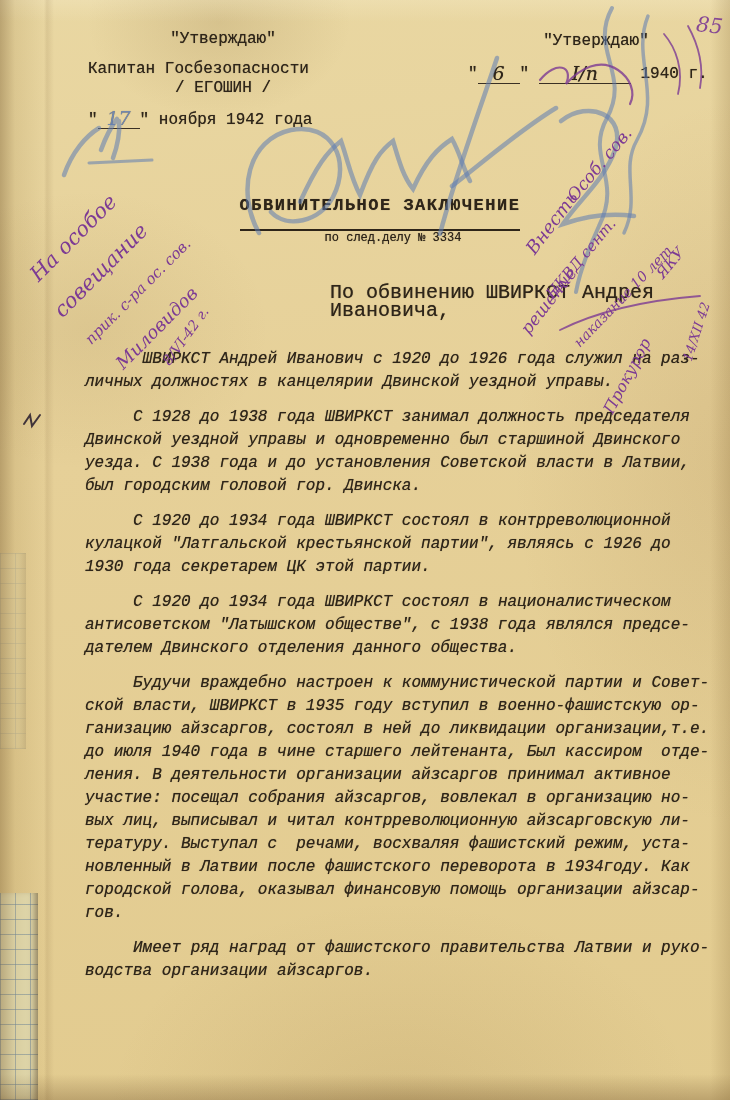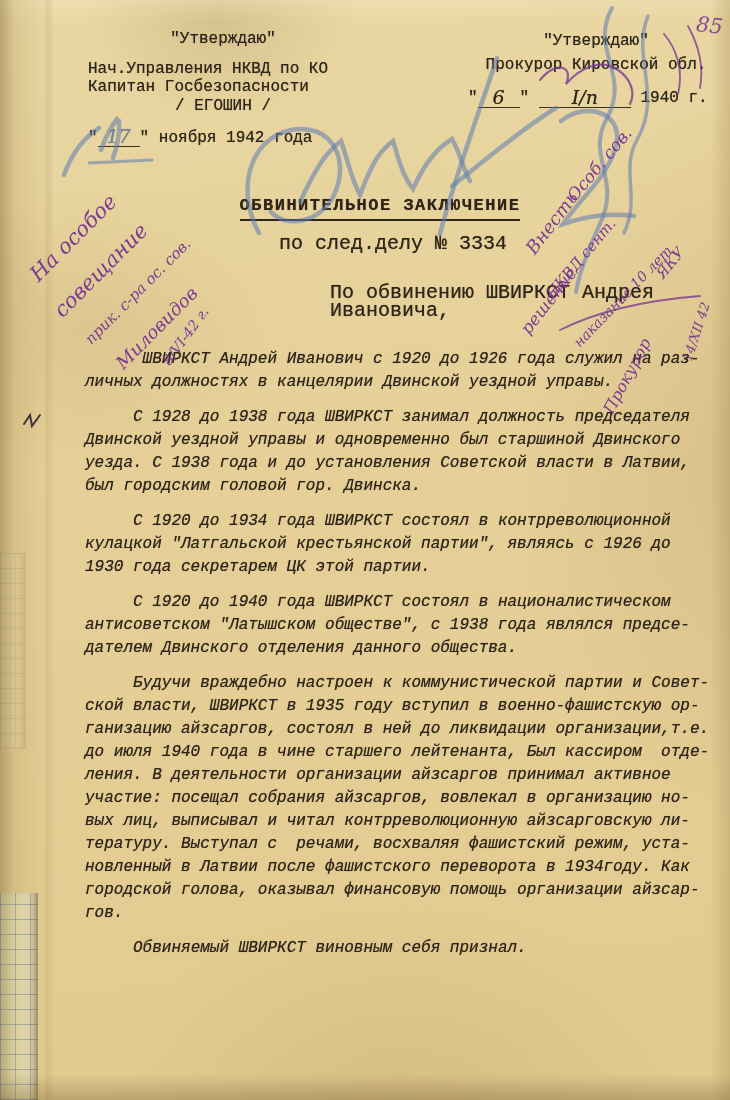--- a/index.html
+++ b/index.html
@@ -30,22 +30,22 @@
   .h-left{left:88px;top:30px;width:270px;font-size:16px;line-height:18px;}
   .h-left .t{margin-bottom:12px;}
   .h-left .nm{margin-top:1px;margin-bottom:8px;text-align:center;}
   .h-right{left:468px;top:32px;width:256px;font-size:16px;line-height:19px;}
   .h-right .t{margin-bottom:5px;}
   .dateline{margin-top:14px;font-size:16px;}
   .blank{display:inline-block;border-bottom:1.6px solid #3a3024;text-align:center;height:17px;vertical-align:bottom;}
   .b-day{width:42px;} .b-month{width:92px;}
   .title-block{left:190px;top:196px;width:380px;}
   .title-main{display:inline-block;font-size:17px;font-weight:bold;letter-spacing:1.5px;
-              border-bottom:2px solid #2e2519;padding-bottom:4px;}
-  .case-line{margin-top:11px;font-size:20px;text-indent:26px;}
+              border-bottom:2px solid #2e2519;padding-bottom:14px;}
+  .case-line{font-size:12px;text-indent:26px;}
   .accusation{left:330px;top:284px;width:395px;font-size:20px;line-height:17.5px;}
   .body-copy{left:85px;top:348px;width:642px;font-size:16px;line-height:23px;font-style:italic;}
   .para{white-space:pre-wrap;margin:0 0 12px 0;}
   .hand{position:absolute;font-family:"DejaVu Serif","Liberation Serif",serif;font-style:italic;
         color:#7c3a94;transform-origin:left bottom;white-space:nowrap;}
   .hand-blue{color:#5d7bb2;opacity:.85;margin-top:28px;}
   .in-blank{position:relative;top:-2px;font-family:"DejaVu Serif","Liberation Serif",serif;
             font-style:italic;font-size:19px;}
   .folio{right:8px;top:12px;left:auto;font-size:21px;transform:rotate(6deg);opacity:.9;}
   svg.scribbles{position:absolute;left:0;top:0;pointer-events:none;}
@@ -54,31 +54,29 @@
 <body>
 
 <div id="page">
 
   <div class="graph-strip strip-mid"></div>
   <div class="graph-strip strip-bottom"></div>
   <div class="edge-shade"></div>
 
   <div class="typed h-left">
     <div class="t center">"Утверждаю"</div>
-    <div>Нач.Управления  НКВД по КО</div>
     <div>Капитан Госбезопасности</div>
     <div class="nm center">/ ЕГОШИН /</div>
     <div class="dateline">
       <span>"</span><span class="blank b-day"><span class="in-blank hand-blue">17</span></span><span>"</span><span> ноября 1942 года</span>
     </div>
   </div>
 
   <div class="typed h-right">
     <div class="t center">"Утверждаю"</div>
-    <div class="center">Прокурор Кировской обл.</div>
     <div class="dateline">
       <span>"</span><span class="blank b-day"><span class="in-blank">6</span></span><span>"</span> <span class="blank b-month"><span class="in-blank">I/п</span></span><span> 1940 г.</span>
     </div>
   </div>
 
   <div class="typed title-block center">
     <span class="title-main">ОБВИНИТЕЛЬНОЕ  ЗАКЛЮЧЕНИЕ</span>
     <div class="case-line">по след.делу № 3334</div>
   </div>
 
@@ -89,35 +87,36 @@
   <div class="typed body-copy">
     <p class="para">      ШВИРКСТ Андрей Иванович с 1920 до 1926 года служил на раз-
 личных должностях в канцелярии Двинской уездной управы.</p>
     <p class="para">     С 1928 до 1938 года ШВИРКСТ занимал должность председателя
 Двинской уездной управы и одновременно был старшиной Двинского
 уезда. С 1938 года и до установления Советской власти в Латвии,
 был городским головой гор. Двинска.</p>
     <p class="para">     С 1920 до 1934 года ШВИРКСТ состоял в контрреволюционной
 кулацкой "Латгальской крестьянской партии", являясь с 1926 до
 1930 года секретарем ЦК этой партии.</p>
-    <p class="para">     С 1920 до 1940 года ШВИРКСТ состоял в националистическом
+    <p class="para">     С 1920 до 1934 года ШВИРКСТ состоял в националистическом
 антисоветском "Латышском обществе", с 1938 года являлся предсе-
 дателем Двинского отделения данного общества.</p>
     <p class="para">     Будучи враждебно настроен к коммунистической партии и Совет-
 ской власти, ШВИРКСТ в 1935 году вступил в военно-фашистскую ор-
 ганизацию айзсаргов, состоял в ней до ликвидации организации,т.е.
 до июля 1940 года в чине старшего лейтенанта, Был кассиром  отде-
 ления. В деятельности организации айзсаргов принимал активное
 участие: посещал собрания айзсаргов, вовлекал в организацию но-
 вых лиц, выписывал и читал контрреволюционную айзсарговскую ли-
 тературу. Выступал с  речами, восхваляя фашистский режим, уста-
 новленный в Латвии после фашистского переворота в 1934году. Как
 городской голова, оказывал финансовую помощь организации айзсар-
 гов.</p>
-    <p class="para">     Обвиняемый ШВИРКСТ виновным себя признал.</p>
+    <p class="para">     Имеет ряд наград от фашистского правительства Латвии и руко-
+водства организации айзсаргов.</p>
   </div>
 
   <svg class="scribbles" width="730" height="1100" viewBox="0 0 730 1100">
     <g stroke="#5d7bb2" stroke-opacity="0.55" fill="none" stroke-linecap="round" stroke-width="4.5">
       <path d="M101,150 C105,139 110,128 117,119 M119,121 C120,133 117,147 113,158"></path>
       <path d="M89,163 L152,160" stroke-width="3"></path>
       <path d="M64,175 C72,152 86,136 99,128"></path>
       <path d="M259,233 C236,192 248,139 291,130 C331,122 352,160 333,197 C319,222 287,229 271,212"></path>
       <path d="M300,202 C317,165 327,152 341,141 C348,161 351,178 360,195 C373,160 381,150 393,141 C399,161 403,176 413,189 C426,160 438,148 452,139 C460,153 463,168 470,181"></path>
       <path d="M452,186 C488,158 520,130 556,108"></path>

